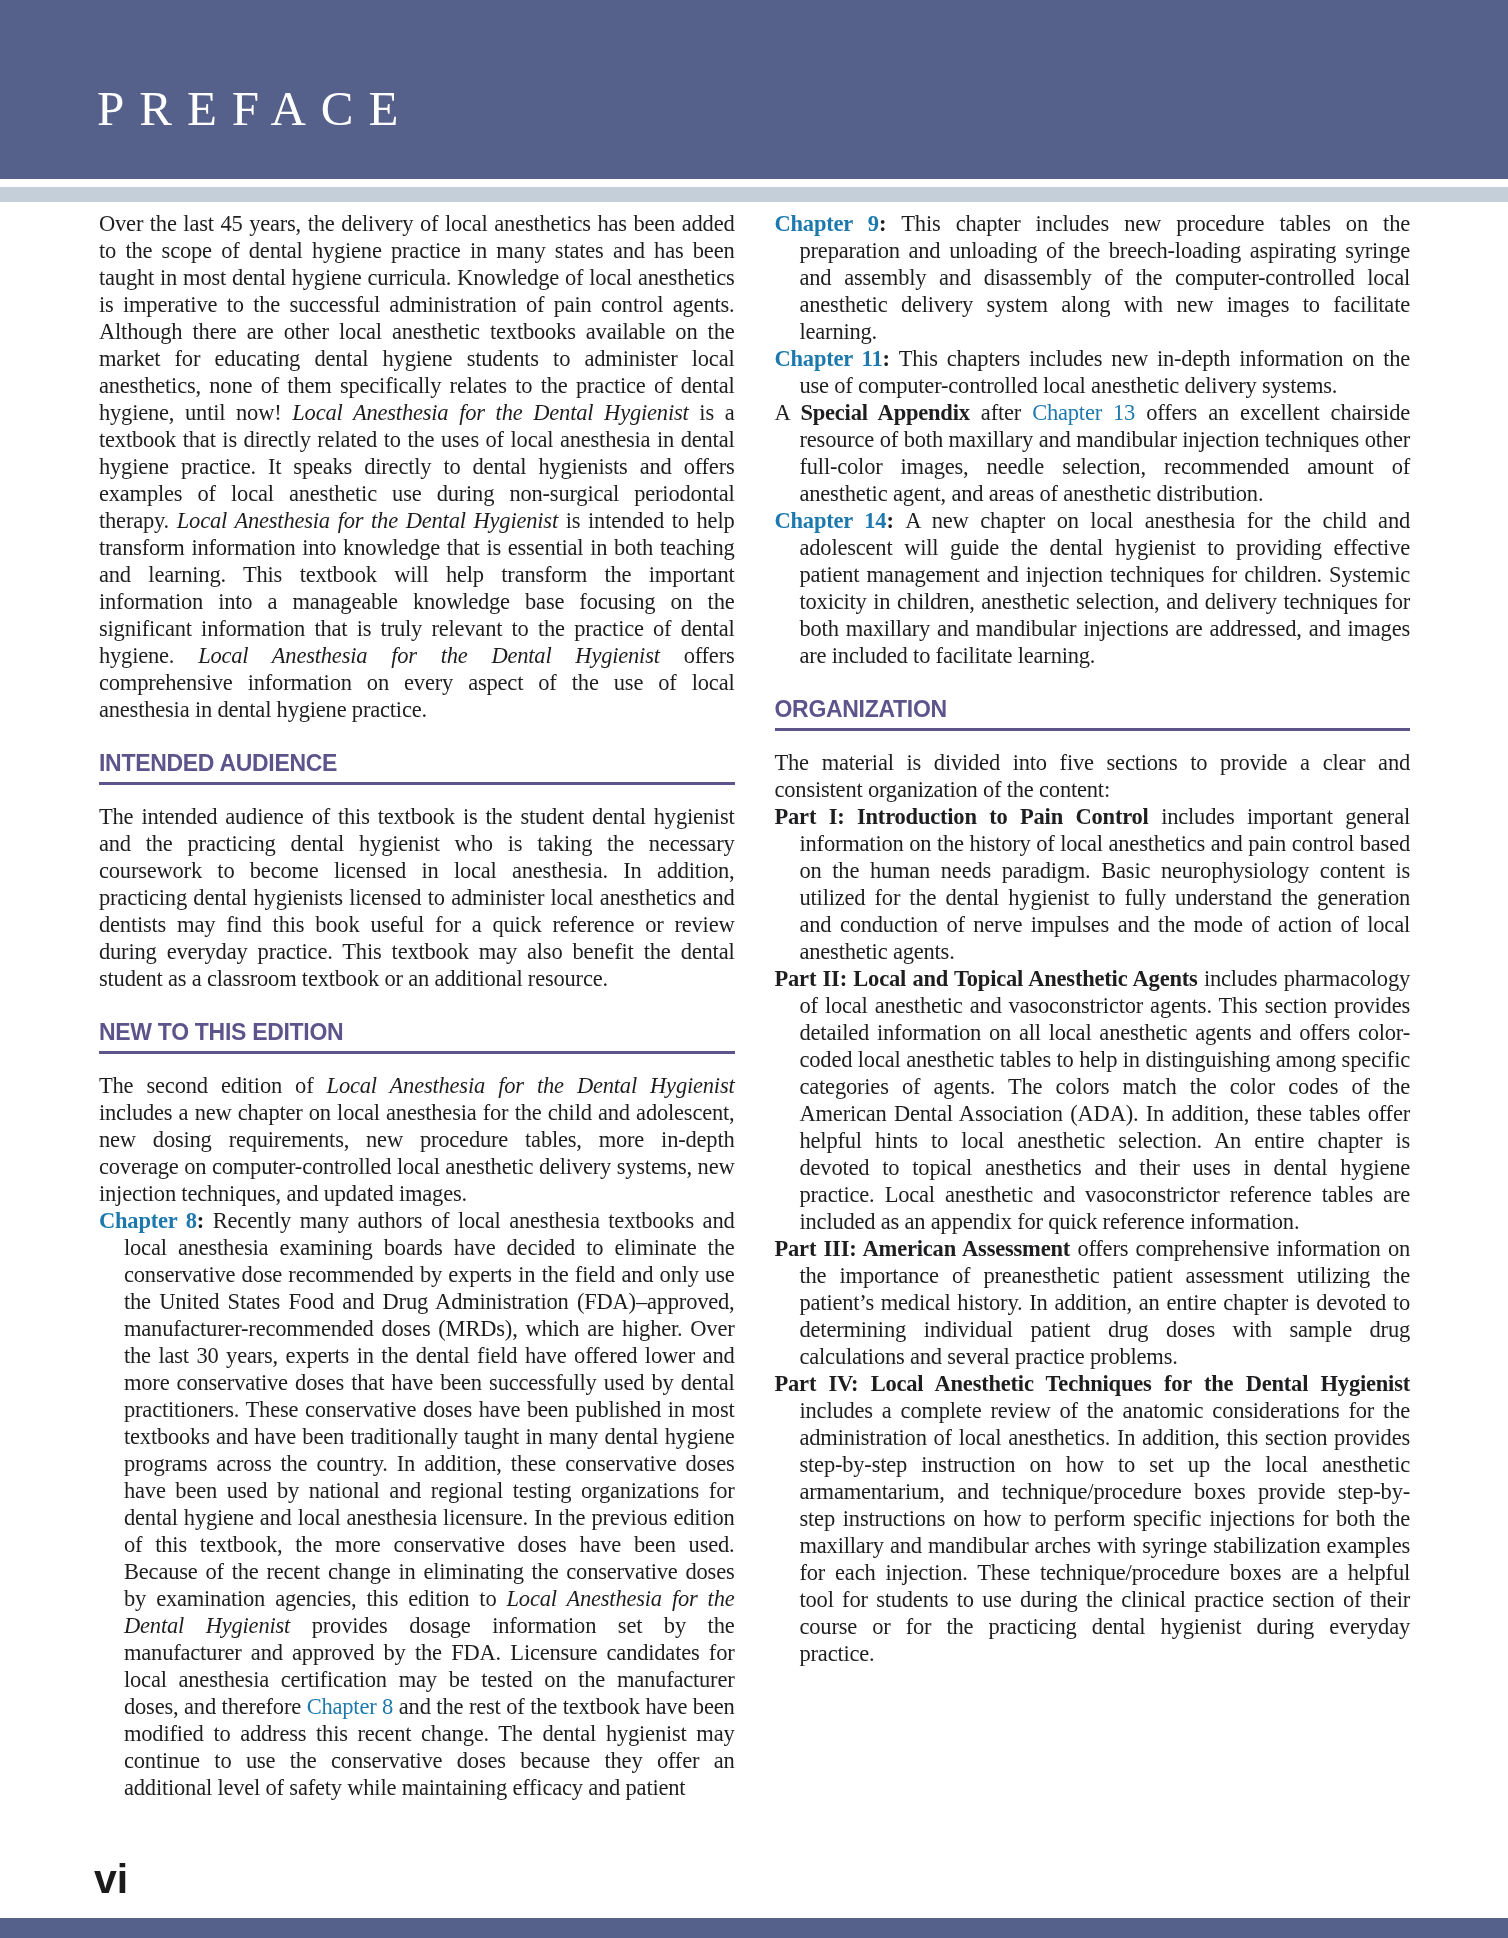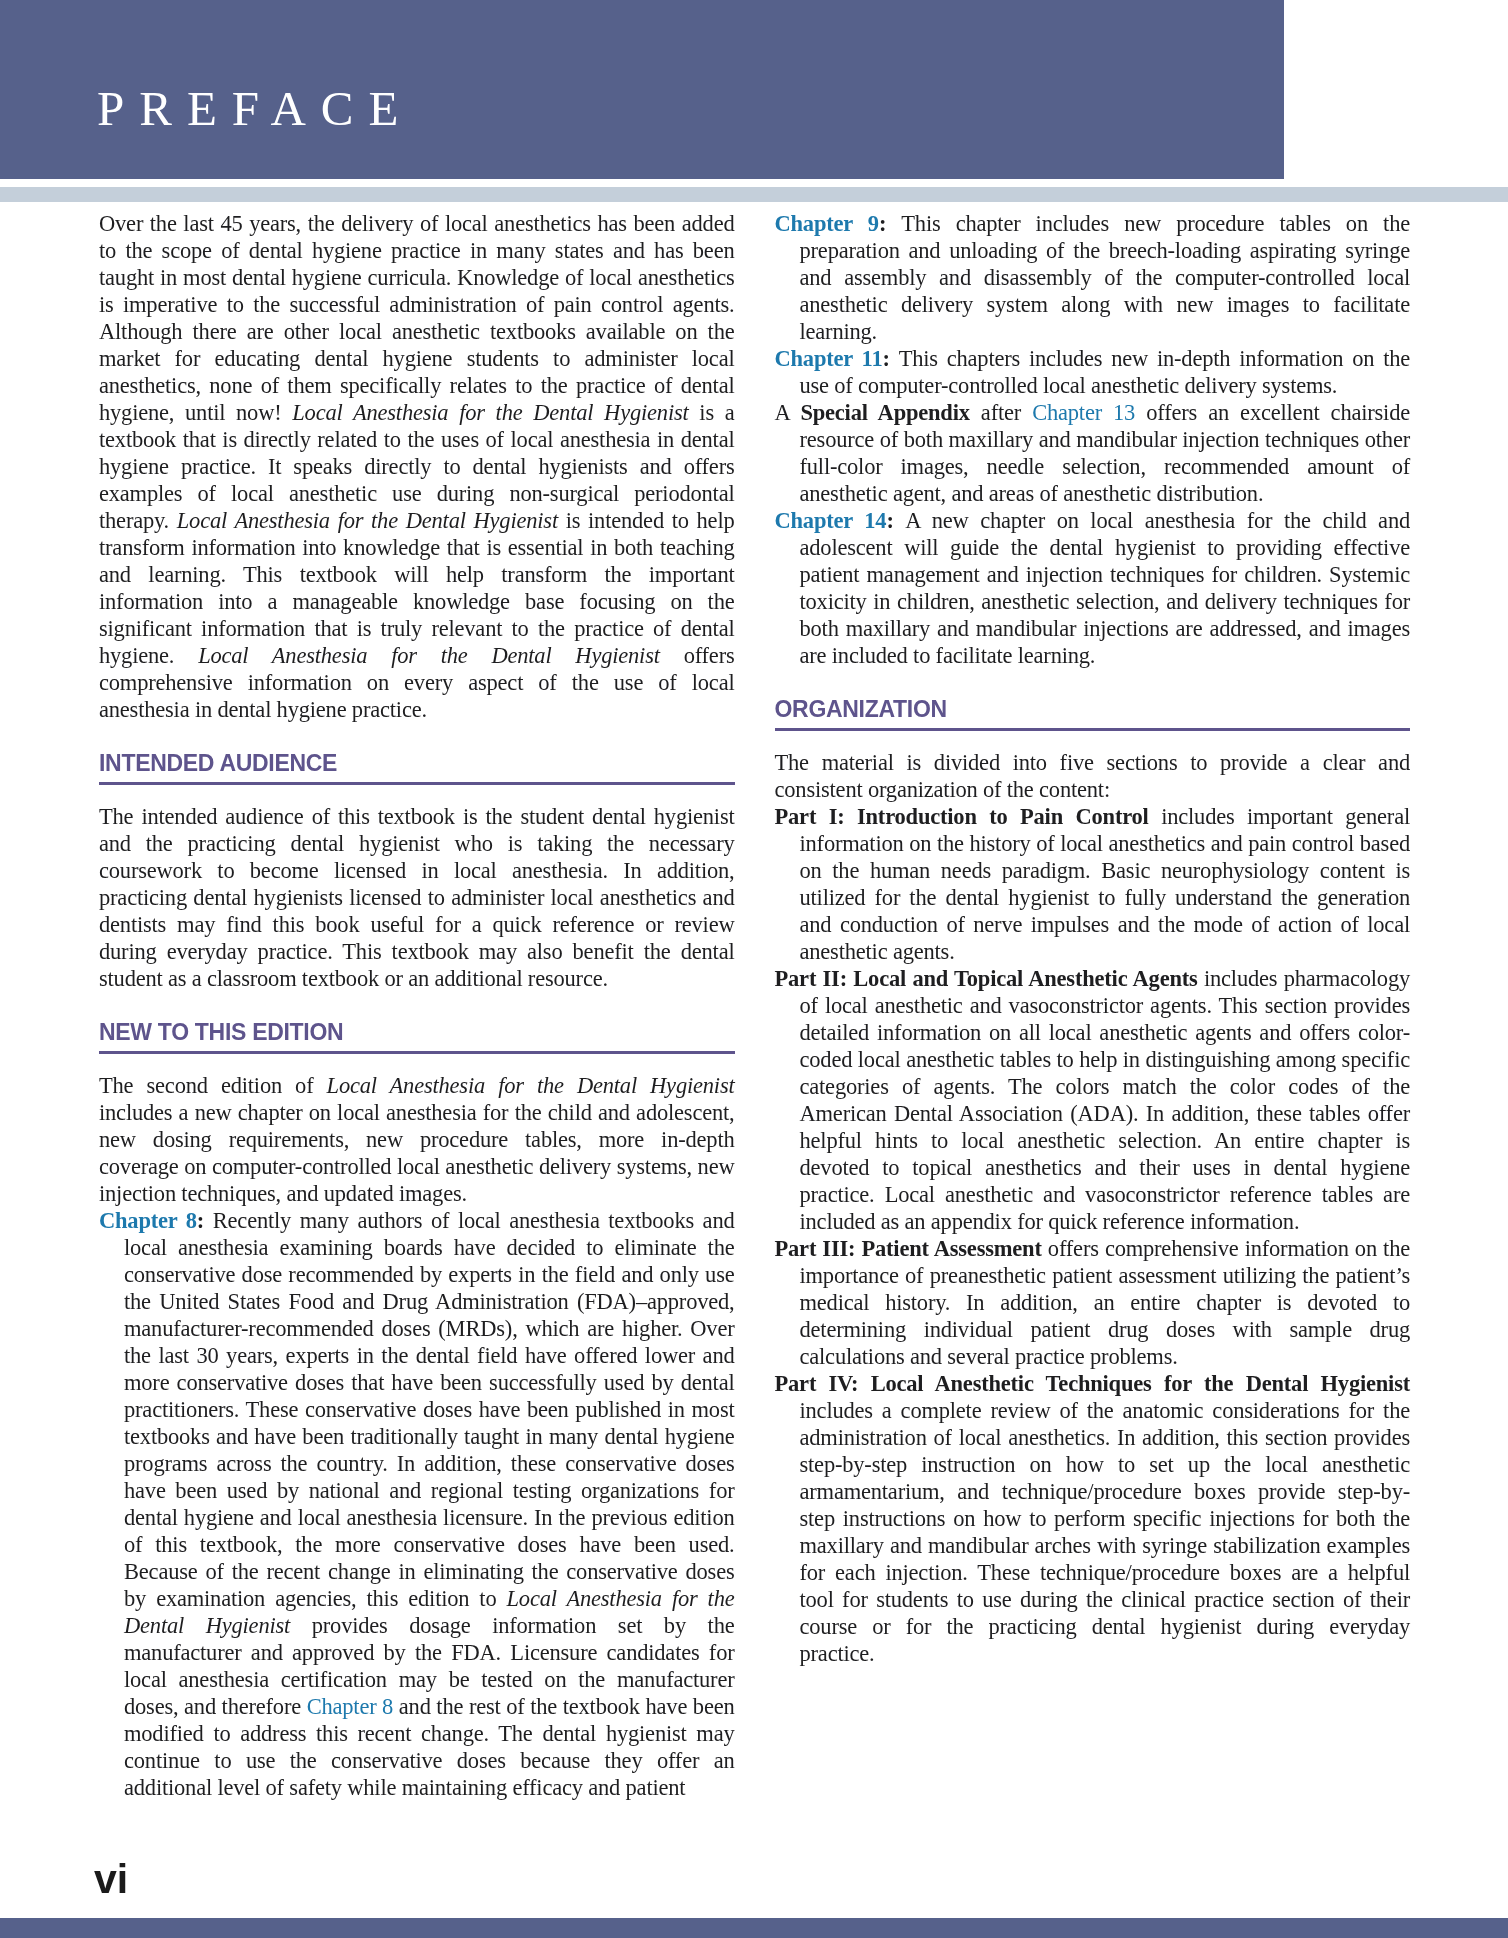--- a/index.html
+++ b/index.html
@@ -13,21 +13,21 @@
   html,body{width:1508px;}
   body{
     position:relative;
     width:1508px;height:1938px;
     background:#ffffff;
     font-family:"Liberation Serif","DejaVu Serif",serif;
     color:var(--ink);
     overflow:hidden;
   }
   .header-band{
-    position:absolute;left:0;top:0;width:1284px;height:179px;
+    position:absolute;left:0;top:0;width:1508px;height:179px;
     background:var(--header);
   }
   .page-title{
     position:absolute;left:97px;top:84px;
     font-family:"Liberation Serif","DejaVu Serif",serif;
     font-weight:400;
     font-size:49px;line-height:1;
     letter-spacing:15px;
     color:#ffffff;
   }
@@ -98,20 +98,20 @@
 
   <div class="col">
     <p class="hang"><span class="bd lk">Chapter 9</span><span class="bd">: </span><span>This chapter includes new procedure tables on the preparation and unloading of the breech-loading aspirating syringe and assembly and disassembly of the computer-controlled local anesthetic delivery system along with new images to facilitate learning.</span></p>
     <p class="hang"><span class="bd lk">Chapter 11</span><span class="bd">: </span><span>This chapters includes new in-depth information on the use of computer-controlled local anesthetic delivery systems.</span></p>
     <p class="hang"><span>A </span><span class="bd">Special Appendix</span><span> after </span><span class="lk">Chapter 13</span><span> offers an excellent chairside resource of both maxillary and mandibular injection techniques other full-color images, needle selection, recommended amount of anesthetic agent, and areas of anesthetic distribution.</span></p>
     <p class="hang"><span class="bd lk">Chapter 14</span><span class="bd">: </span><span>A new chapter on local anesthesia for the child and adolescent will guide the dental hygienist to providing effective patient management and injection techniques for children. Systemic toxicity in children, anesthetic selection, and delivery techniques for both maxillary and mandibular injections are addressed, and images are included to facilitate learning.</span></p>
     <h2>ORGANIZATION</h2>
     <p><span>The material is divided into five sections to provide a clear and consistent organization of the content:</span></p>
     <p class="hang"><span class="bd">Part I: Introduction to Pain Control</span><span> includes important general information on the history of local anesthetics and pain control based on the human needs paradigm. Basic neurophysiology content is utilized for the dental hygienist to fully understand the generation and conduction of nerve impulses and the mode of action of local anesthetic agents.</span></p>
     <p class="hang"><span class="bd">Part II: Local and Topical Anesthetic Agents</span><span> includes pharmacology of local anesthetic and vasoconstrictor agents. This section provides detailed information on all local anesthetic agents and offers color-coded local anesthetic tables to help in distinguishing among specific categories of agents. The colors match the color codes of the American Dental Association (ADA). In addition, these tables offer helpful hints to local anesthetic selection. An entire chapter is devoted to topical anesthetics and their uses in dental hygiene practice. Local anesthetic and vasoconstrictor reference tables are included as an appendix for quick reference information.</span></p>
-    <p class="hang"><span class="bd">Part III: Patient Assessment</span><span> offers comprehensive information on the importance of preanesthetic patient assessment utilizing the patient’s medical history. In addition, an entire chapter is devoted to determining individual patient drug doses with sample drug calculations and several practice problems.</span></p>
+    <p class="hang"><span class="bd">Part III: American Assessment</span><span> offers comprehensive information on the importance of preanesthetic patient assessment utilizing the patient’s medical history. In addition, an entire chapter is devoted to determining individual patient drug doses with sample drug calculations and several practice problems.</span></p>
     <p class="hang"><span class="bd">Part IV: Local Anesthetic Techniques for the Dental Hygienist</span><span> includes a complete review of the anatomic considerations for the administration of local anesthetics. In addition, this section provides step-by-step instruction on how to set up the local anesthetic armamentarium, and technique/procedure boxes provide step-by-step instructions on how to perform specific injections for both the maxillary and mandibular arches with syringe stabilization examples for each injection. These technique/procedure boxes are a helpful tool for students to use during the clinical practice section of their course or for the practicing dental hygienist during everyday practice.</span></p>
   </div>
 
 </div>
 
 <div class="page-number">vi</div>
 <div class="footer-bar"></div>
 
 </body></html>

